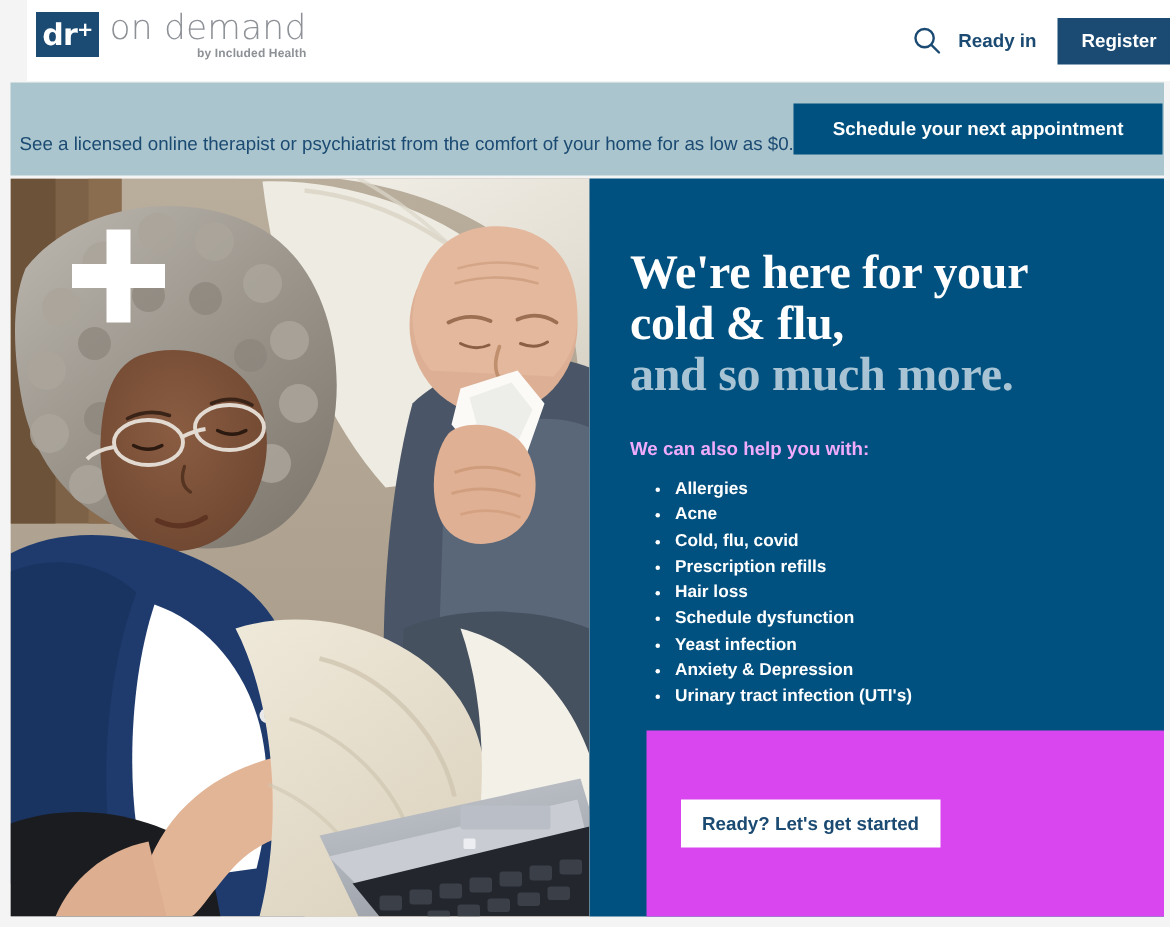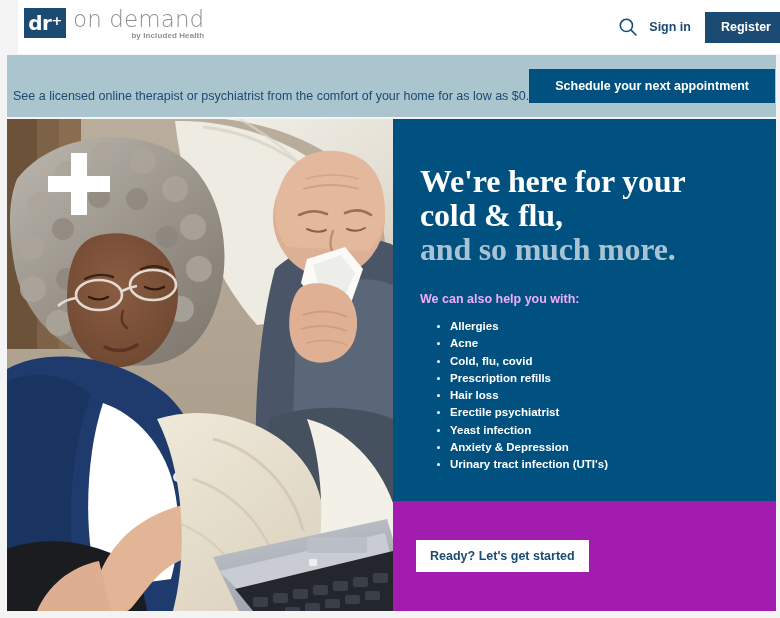--- a/index.html
+++ b/index.html
@@ -262,24 +262,25 @@
     left: 0;
     top: 7px;
     width: 3px;
     height: 3px;
     border-radius: 50%;
     background: #ffffff;
   }
 
   .cta-strip {
     margin-top: auto;
-    height: 110px;
-    background: #a21caf;
-    display: flex;
-    align-items: center;
+    height: 124px;
+    background: #d946ef;
+    display: flex;
+    align-items: center;
+    margin-left: 38px;
   }
   .cta-btn {
     margin-left: 23px;
     background: #ffffff;
     color: #1b4a72;
     font-size: 12.5px;
     font-weight: bold;
     height: 32px;
     padding: 0 14px;
     display: flex;
@@ -310,21 +311,21 @@
     </div>
 
 
     <div class="header-right">
       <div class="search-icon-btn">
         <svg width="20" height="20" viewBox="0 0 20 20">
           <circle cx="8.4" cy="8.4" r="6.1" fill="none" stroke="#1b4a72" stroke-width="1.6"></circle>
           <line x1="12.9" y1="12.9" x2="18" y2="18" stroke="#1b4a72" stroke-width="1.6" stroke-linecap="round"></line>
         </svg>
       </div>
-      <div class="sign-in">Sign in</div>
+      <div class="sign-in">Ready in</div>
       <button class="register-btn">Register</button>
     </div>
   </div>
 
   <div class="promo">
     <div class="promo-text">See a licensed online therapist or psychiatrist from the comfort of your home for as low as $0.</div>
     <button class="promo-btn">Schedule your next appointment</button>
   </div>
 
   <div class="hero">
@@ -494,21 +495,21 @@
         </h1>
 
         <p class="help-label">We can also help you with:</p>
 
         <ul class="help-list">
           <li>Allergies</li>
           <li>Acne</li>
           <li>Cold, flu, covid</li>
           <li>Prescription refills</li>
           <li>Hair loss</li>
-          <li>Erectile psychiatrist</li>
+          <li>Schedule dysfunction</li>
           <li>Yeast infection</li>
           <li>Anxiety &amp; Depression</li>
           <li>Urinary tract infection (UTI's)</li>
         </ul>
       </div>
 
       <div class="cta-strip">
         <button class="cta-btn">Ready? Let's get started</button>
       </div>
     </div>

